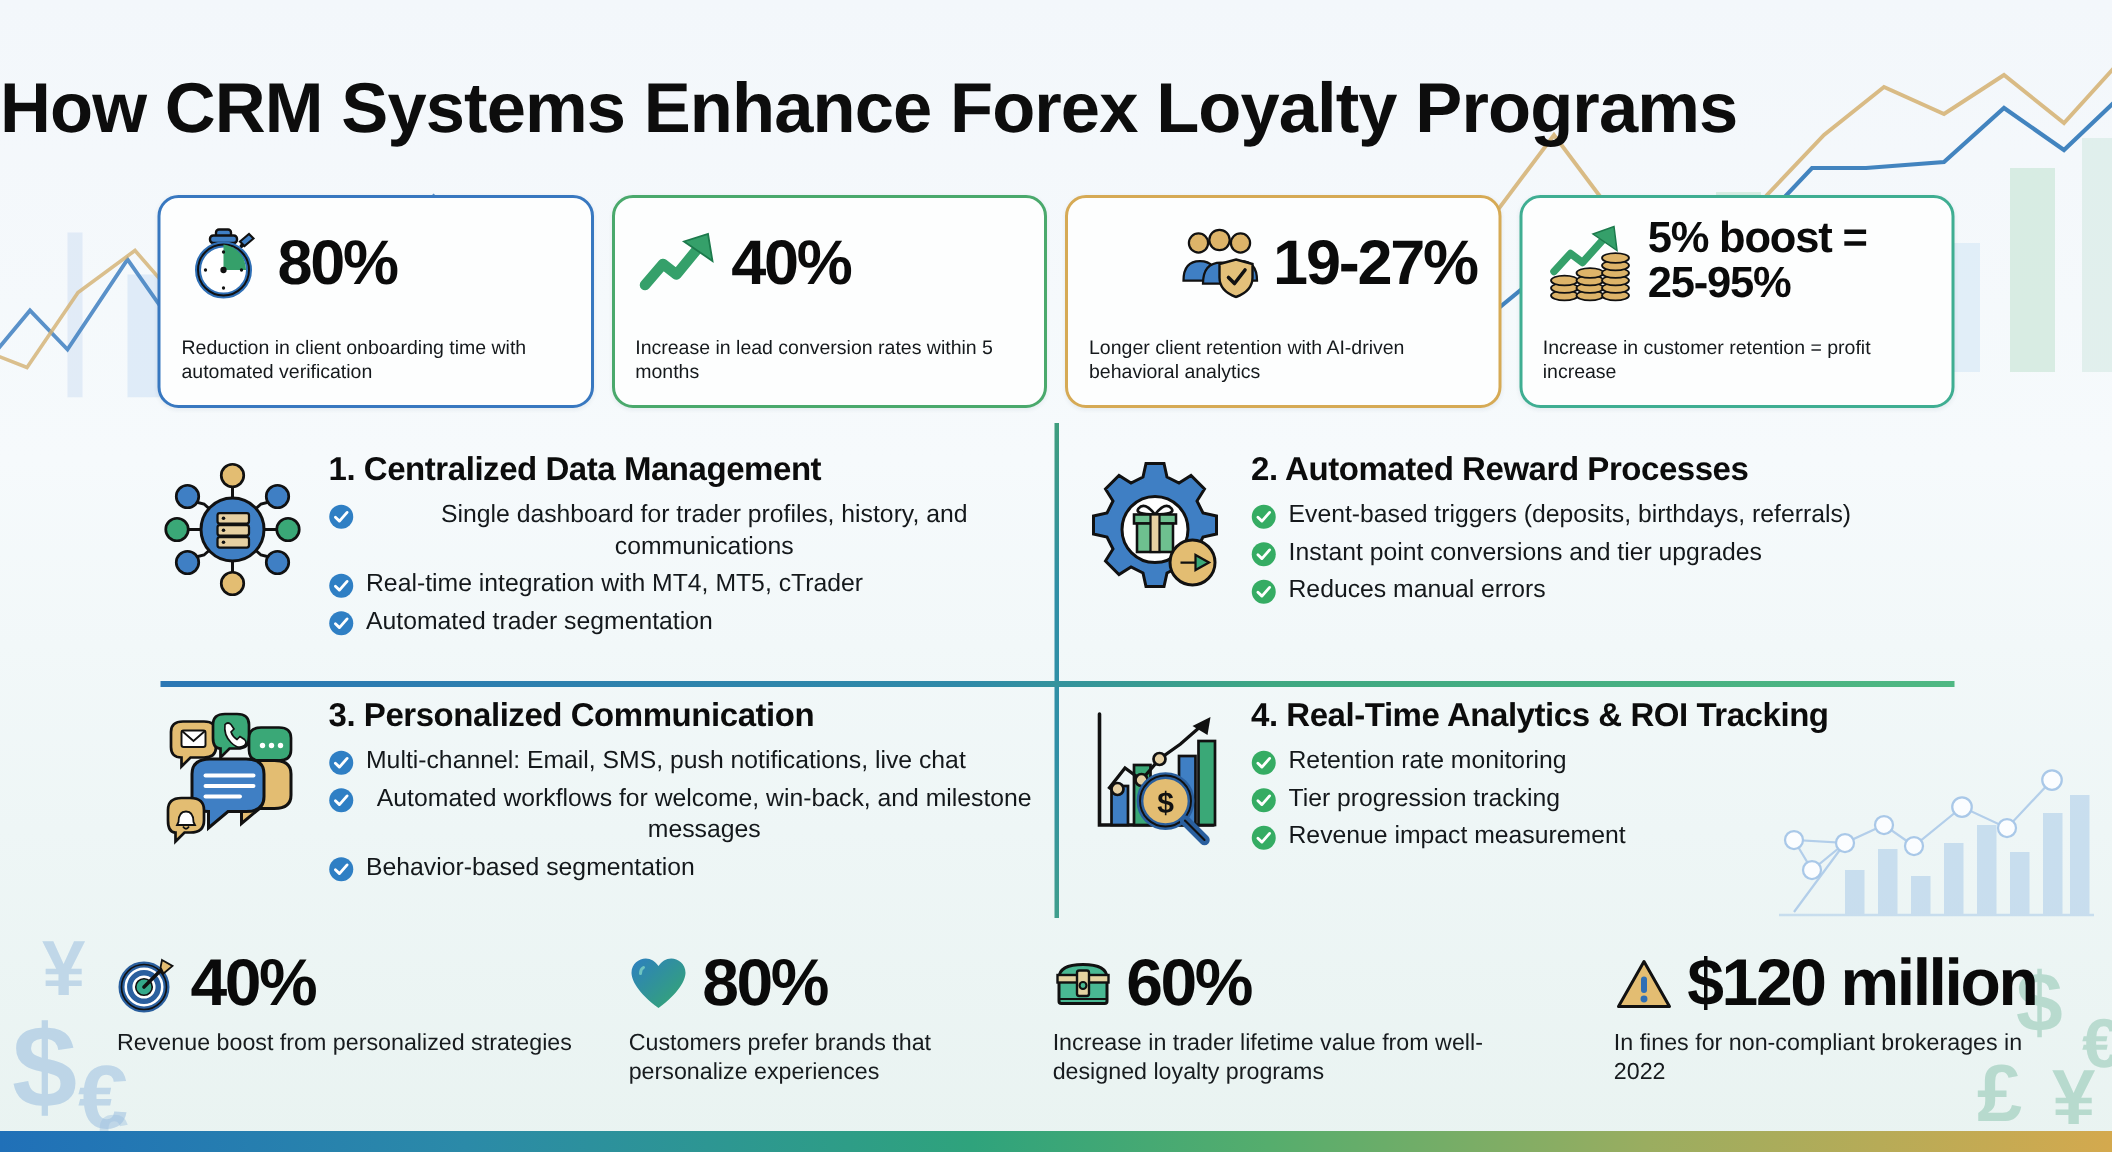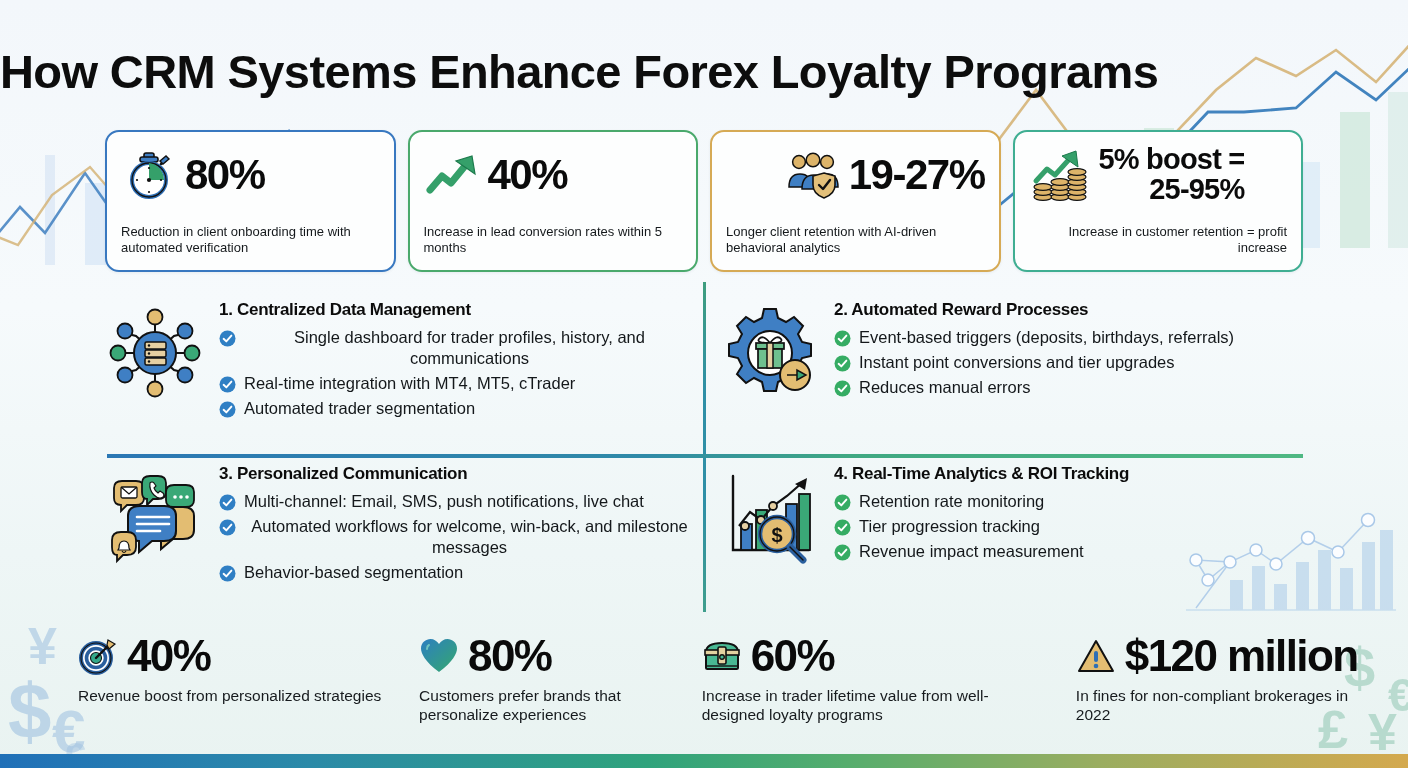--- a/index.html
+++ b/index.html
@@ -34,37 +34,37 @@
   .cards{position:absolute;top:130px;left:105px;width:1198px;height:142px;
          display:flex;gap:12px;}
   .card{
     flex:1 1 0;background:#fdfefe;border:2.5px solid #3878c0;border-radius:14px;
     padding:12px 14px 10px 14px;box-sizing:border-box;
     display:flex;flex-direction:column;justify-content:flex-start;
     box-shadow:0 1px 3px rgba(30,60,90,.07);
   }
   .card.c2{border-color:#4aa96c;}
   .card.c3{border-color:#d6aa55;align-items:flex-end;}
-  .card.c4{border-color:#3fae92;text-align:right;}
+  .card.c4{border-color:#3fae92;}
   .card-top{display:flex;align-items:center;gap:8px;height:62px;}
   .card-icon{flex:0 0 auto;width:56px;height:56px;display:flex;align-items:center;justify-content:center;}
   .card.c4 .card-icon{width:62px;height:58px;}
   .card-value{font-size:42px;font-weight:700;color:#0b0b0b;letter-spacing:-1.5px;white-space:nowrap;}
   .card.c4 .card-value{font-size:29px;line-height:1.02;letter-spacing:-.8px;}
   .card-desc{margin-top:18px;font-size:13px;line-height:1.25;color:#15191c;}
   
   .sections{position:absolute;top:296px;left:105px;width:1198px;height:330px;}
   .sec{position:absolute;display:flex;gap:14px;}
   .sec1{left:0;top:4px;width:590px;}
   .sec2{left:615px;top:4px;width:585px;}
   .sec3{left:0;top:168px;width:590px;}
   .sec4{left:615px;top:168px;width:585px;}
   .sec-icon{flex:0 0 auto;width:100px;height:100px;display:flex;align-items:flex-start;justify-content:center;padding-top:6px;}
   .sec-body{flex:1 1 auto;min-width:0;}
-  .sec-title{font-size:17px;font-weight:700;color:#0c0c0c;letter-spacing:-.3px;margin:0 0 7px 0;white-space:nowrap;}
+  .sec-title{font-size:22px;font-weight:700;color:#0c0c0c;letter-spacing:-.3px;margin:0 0 7px 0;white-space:nowrap;}
   .blist{list-style:none;margin:0;padding:0;}
   .blist li{display:flex;gap:8px;align-items:flex-start;margin-bottom:4px;}
   .chk{flex:0 0 auto;width:17px;height:17px;margin-top:3px;}
   .btxt{font-size:16.5px;line-height:1.28;color:#14181b;text-align:center;}
   
   .vdiv{position:absolute;left:598px;top:-14px;width:3px;height:330px;
         background:linear-gradient(180deg,#3f9e7e,#2f8fa6,#2f8fa6,#3f9e8c);}
   .hdiv{position:absolute;left:2px;top:158px;width:1196px;height:3.5px;
         background:linear-gradient(90deg,#2b77b4 0%,#2f8aa8 45%,#3fa882 62%,#4fb883 100%);}
   

